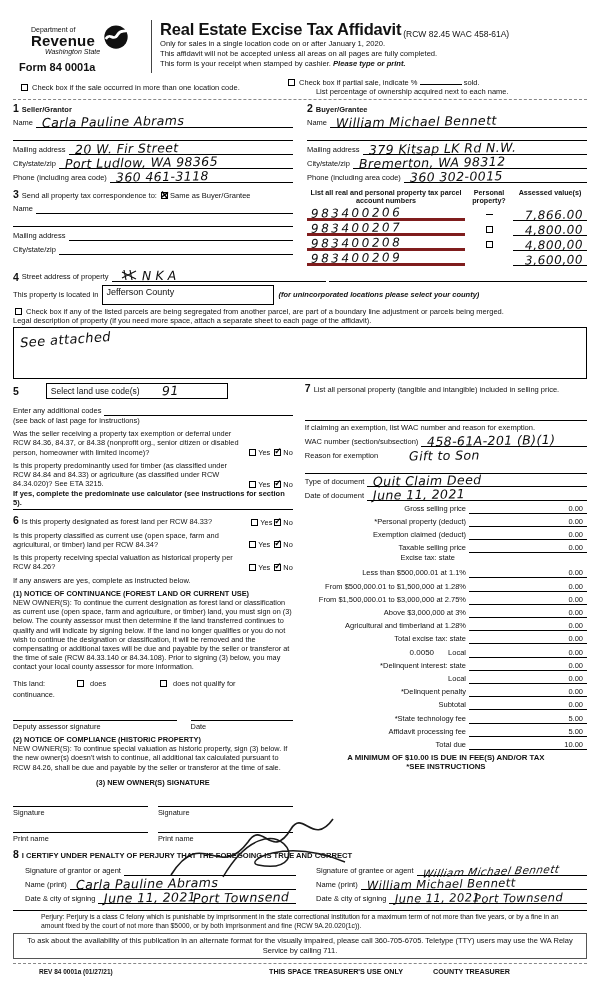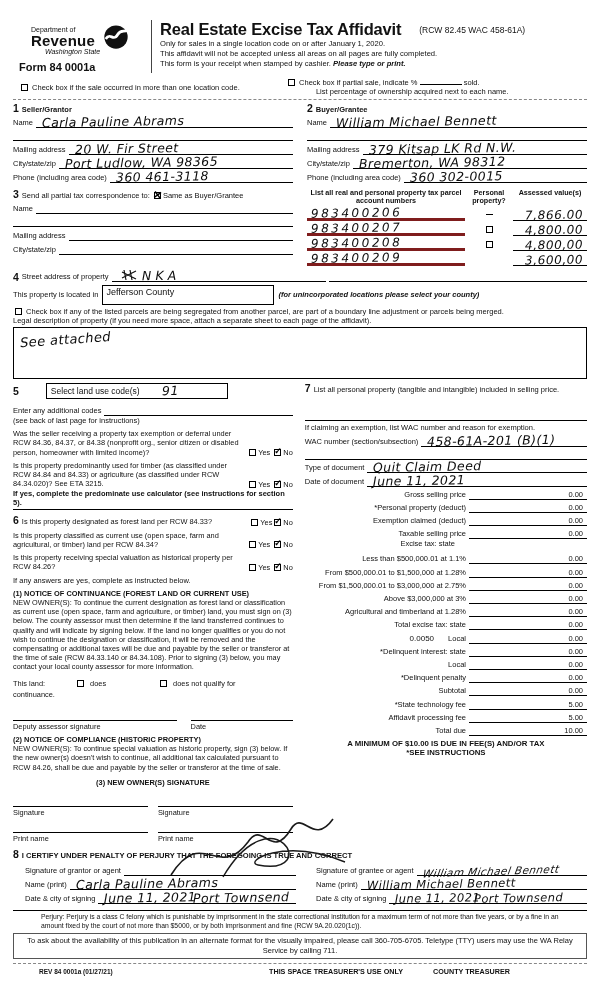--- a/index.html
+++ b/index.html
@@ -18,21 +18,21 @@
   
   .hdr{display:flex;margin-bottom:3px}
   .hdr-left{width:138px;padding-top:4px}
   .dept-row{display:flex;align-items:center;padding-left:18px}
   .dept-txt{text-align:left}
   .dept1{font-size:7px}
   .dept2{font-size:15px;font-weight:bold;line-height:1;letter-spacing:.2px}
   .dept3{font-size:7px;font-style:italic;padding-left:14px}
   .formno{font-size:11px;font-weight:bold;margin-top:5px;padding-left:6px}
   .hdr-right{flex:1;border-left:1.5px solid #444;padding-left:8px}
-  .title-row{display:flex;align-items:center;gap:18px}
+  .title-row{display:flex;align-items:flex-end;gap:2px}
   .title{font-size:16.5px;font-weight:bold;letter-spacing:-.2px}
   .title-suffix{font-size:8.5px;font-weight:normal}
   .note{font-size:7.6px;line-height:1.3}
   
   .checks{display:flex;margin:2px 0 2px 6px}
   .chk-left{width:47%;padding-top:7px}
   .chk-right{flex:1}
   .pct-line{display:inline-block;width:42px;border-bottom:1px solid #000;height:9px}
   .dashrule{border-top:1px dashed #888;margin:2px 0 3px}
   
@@ -219,21 +219,21 @@
           <span class="lbl">Phone (including area code)</span>
           <span class="line">
             <span class="hw big">360 302-0015</span>
           </span>
         </div>
     </div>
   </div>
 
   <div class="cols2" style="margin-top:6px">
     <div class="col">
-      <div class="sm"><span class="secnum">3</span><span>Send all partial tax correspondence to:</span>
+      <div class="sm"><span class="secnum">3</span><span>Send all property tax correspondence to:</span>
         <span class="cb xmark"></span><span>Same as Buyer/Grantee</span></div>
       <div class="fl">
           <span class="lbl">Name</span>
           <span class="line"></span>
         </div>
       <div class="blankline"></div>
       <div class="fl">
           <span class="lbl">Mailing address</span>
           <span class="line"></span>
         </div>
@@ -405,20 +405,26 @@
       <div class="sm"><span class="secnum">7</span><span>List all personal property (tangible and intangible) included in selling price.</span></div>
       <div style="height:24px"></div>
       <div class="hr"></div>
       <div class="sm">If claiming an exemption, list WAC number and reason for exemption.</div>
       <div class="fl">
           <span class="lbl">WAC number (section/subsection)</span>
           <span class="line">
             <span class="hw big">458-61A-201 (B)(1)</span>
           </span>
         </div>
+      <div class="fl">
+          <span class="lbl">Reason for exemption</span>
+          <span class="line" style="border-bottom:none">
+            <span class="hw big" style="left:28px">Gift to Son</span>
+          </span>
+        </div>
       <div style="height:10px"></div>
       <div class="hr"></div>
       <div class="fl" style="margin-top:2px">
           <span class="lbl">Type of document</span>
           <span class="line">
             <span class="hw big">Quit Claim Deed</span>
           </span>
         </div>
       <div class="fl">
           <span class="lbl">Date of document</span>

